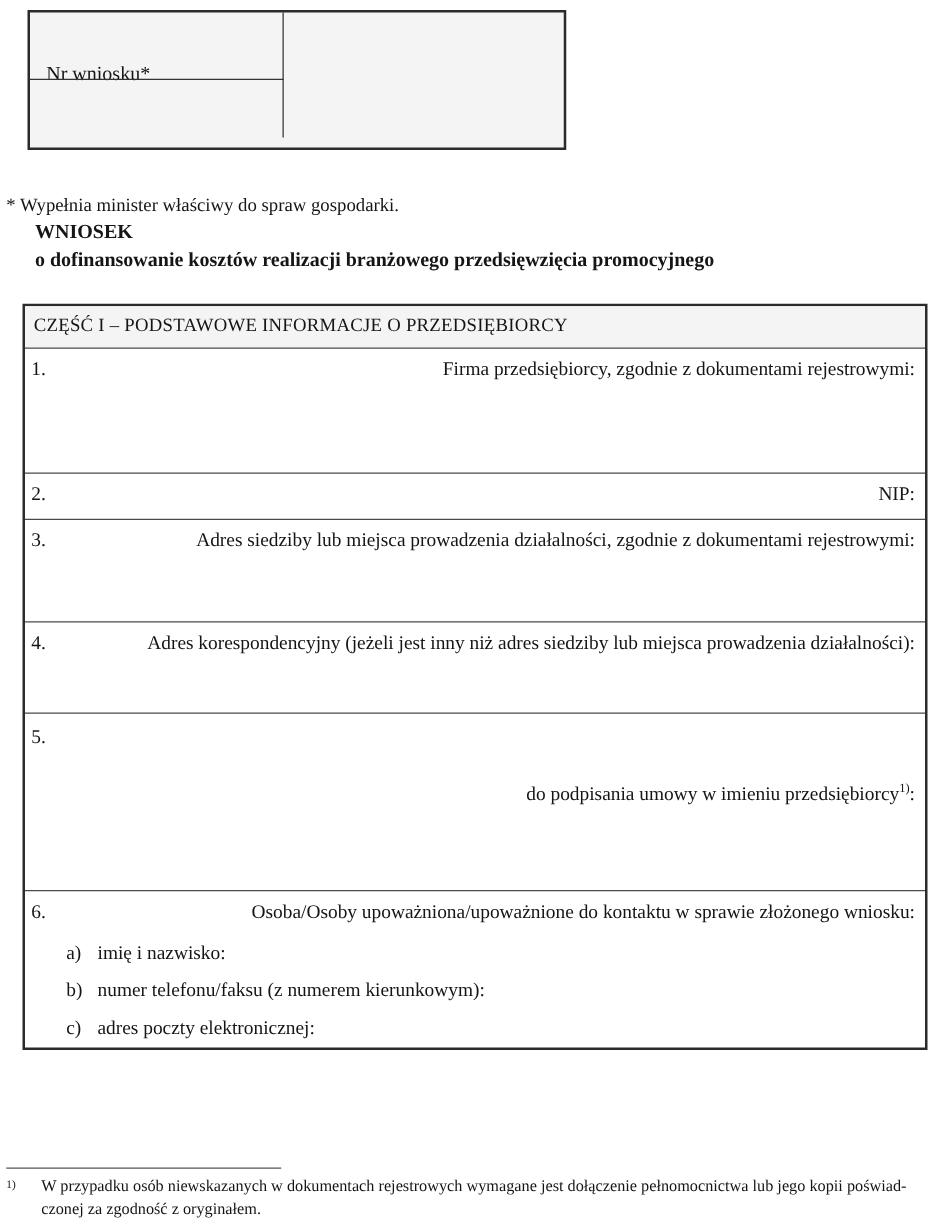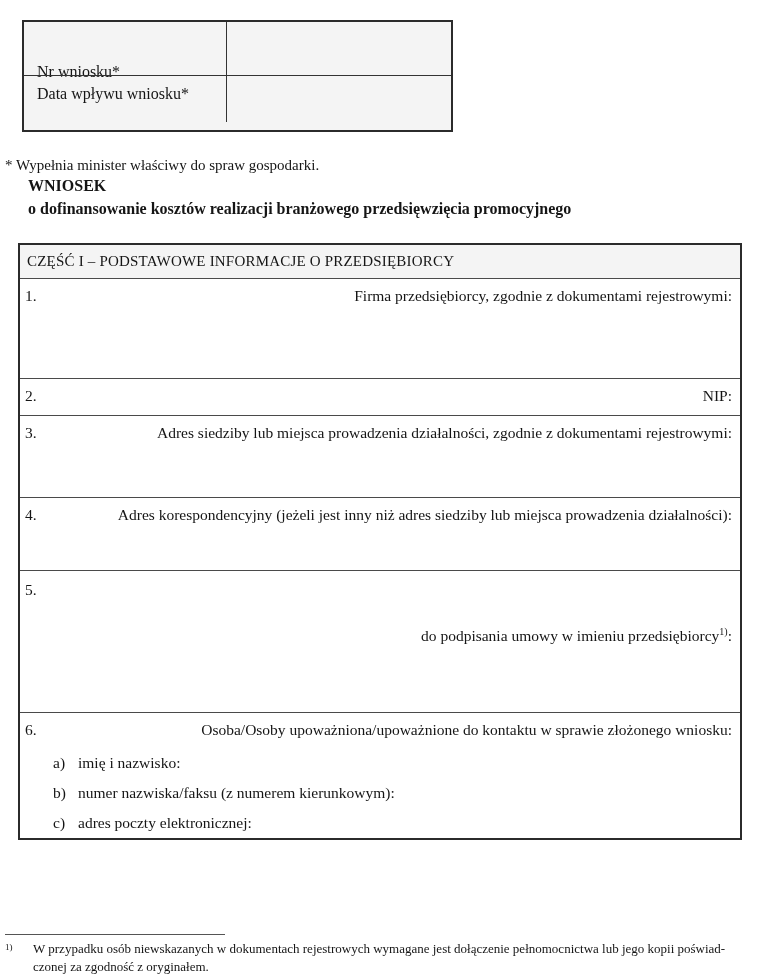--- a/index.html
+++ b/index.html
@@ -7,21 +7,21 @@
     position:relative;
     width:760px;height:980px;
     background:#ffffff;
     font-family:"Liberation Serif", serif;
     color:#151515;
     overflow:hidden;
   }
 
   
   .header-table{
-    position:absolute;left:22px;top:20px;
+    position:absolute;left:22px;top:8px;
     width:431px;height:112px;
     border:2px solid #2b2b2b;
     box-sizing:border-box;
     display:grid;
     grid-template-columns:203px 1fr;
     grid-template-rows:53px 1fr;
     background:#f4f4f4;
   }
   .ht-cell{
     box-sizing:border-box;
@@ -96,21 +96,20 @@
   .fn-line{white-space:nowrap;}
 </style>
 </head>
 <body>
 
 <div class="page">
 
   <div class="header-table">
     <div class="ht-cell c1 r1">Nr wniosku*</div>
     <div class="ht-cell c2 r1"></div>
-    <div class="ht-cell c1 r2">Data wpływu wniosku*</div>
     <div class="ht-cell c2 r2"></div>
   </div>
 
   <div class="asterisk-note">* Wypełnia minister właściwy do spraw gospodarki.</div>
 
   <div class="title">
     <div>WNIOSEK</div>
     <div>o dofinansowanie kosztów realizacji branżowego przedsięwzięcia promocyjnego</div>
   </div>
 
@@ -158,21 +157,21 @@
         <span class="num">6.</span>
         <span class="itext">Osoba/Osoby upoważniona/upoważnione do kontaktu w sprawie złożonego wniosku:</span>
       </div>
       <div class="subitems">
         <div class="subitem">
           <span class="letter">a)</span>
           <span>imię i nazwisko:</span>
         </div>
         <div class="subitem">
           <span class="letter">b)</span>
-          <span>numer nazwiska/faksu (z numerem kierunkowym):</span>
+          <span>numer telefonu/faksu (z numerem kierunkowym):</span>
         </div>
         <div class="subitem">
           <span class="letter">c)</span>
           <span>adres poczty elektronicznej:</span>
         </div>
       </div>
     </div>
 
   </div>
 

